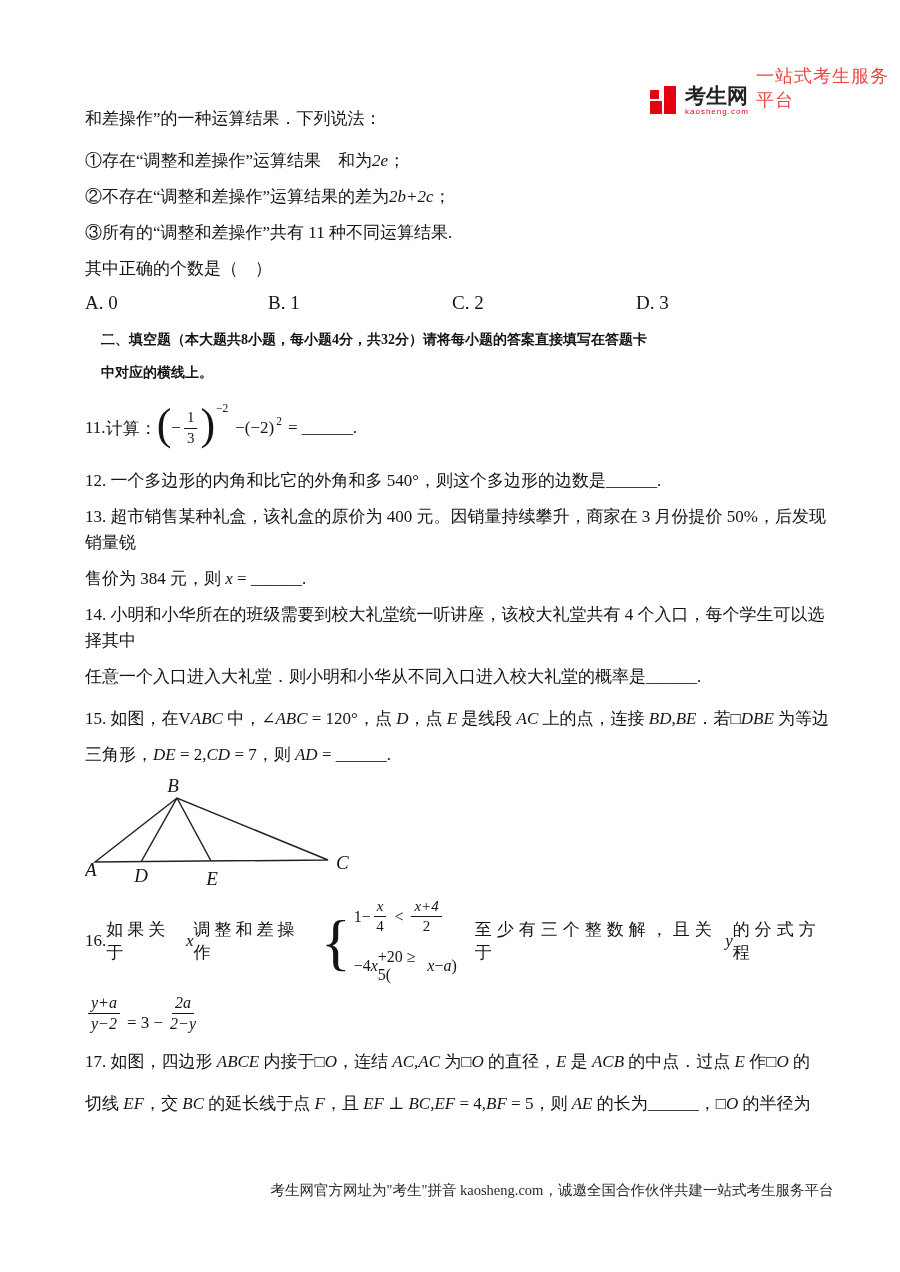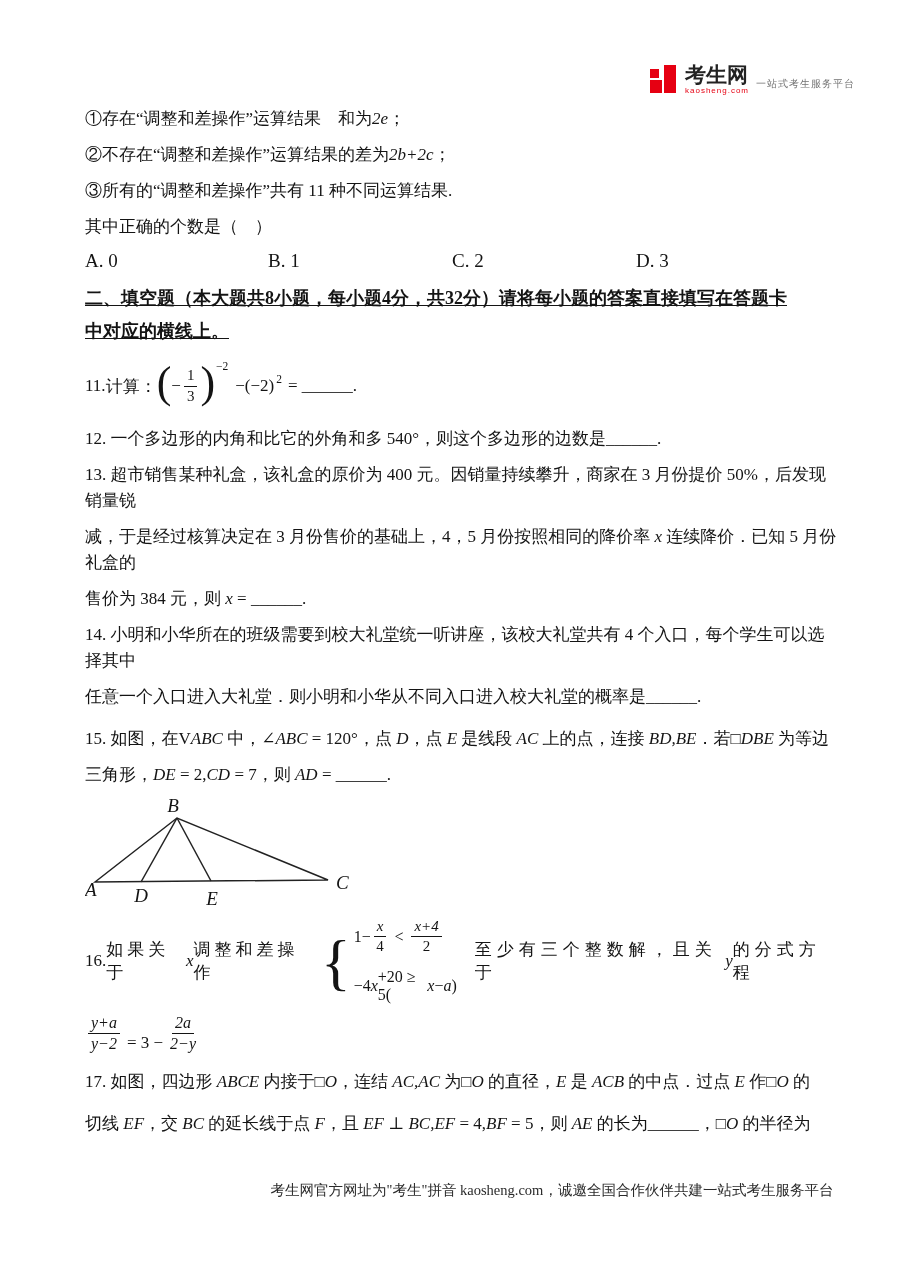--- a/index.html
+++ b/index.html
@@ -9,30 +9,30 @@
   
   .logo{position:absolute;left:650px;top:64px;display:flex;align-items:flex-end;gap:7px;}
   .logo-mark{width:28px;height:31px;position:relative;flex:none;}
   .lm{position:absolute;background:#e60012;}
   .lm1{left:0;top:5px;width:9px;height:9px;}
   .lm2{left:0;top:16px;width:12px;height:13px;}
   .lm3{left:14px;top:1px;width:12px;height:28px;}
   .logo-text{display:flex;flex-direction:column;line-height:1;}
   .logo-brand{font-size:21px;font-weight:bold;color:#222;font-family:"Liberation Sans",sans-serif;}
   .logo-sub{font-size:8px;color:#e60012;letter-spacing:1px;margin-top:2px;font-family:"Liberation Sans",sans-serif;}
-  .logo-tagline{font-size:10px;color:#737373;letter-spacing:1px;padding-bottom:4px;font-family:"Liberation Sans",sans-serif;}
+  .logo-tagline{font-size:18px;color:#ef4444;letter-spacing:1px;padding-bottom:4px;font-family:"Liberation Sans",sans-serif;}
 
   
   .content{position:absolute;left:85px;top:106px;width:752px;}
   .ln{font-size:17px;line-height:26px;margin:0 0 16px 0;}
   .tight{margin-bottom:10px;}
   .seg-c{font-family:"Liberation Serif","DejaVu Serif",serif;}
   .seg-m{font-family:"Liberation Serif","DejaVu Serif","DejaVu Sans",serif;font-style:italic;}
   .seg-r{font-family:"Liberation Serif","DejaVu Serif","DejaVu Sans",serif;font-style:normal;}
-  .bold-line{font-weight:bold;font-size:18px;line-height:28px;margin:0 0 5px 0;text-decoration:underline;}
+  .bold-line{font-weight:bold;font-size:14px;line-height:28px;margin:0 0 5px 16px;}
   .bold-line2{margin-bottom:9px;}
   .opt-row{display:grid;grid-template-columns:183px 184px 184px 1fr;font-size:19px;margin:0 0 12px 0;}
 
   
   .frac{display:inline-flex;flex-direction:column;align-items:center;font-size:15px;line-height:1.15;
         vertical-align:middle;margin:0 3px;}
   .frac .ftop{padding:0 3px 1px 3px;border-bottom:1px solid #141414;}
   .frac .fbot{padding-top:1px;}
   .fr16{font-size:16px;}
   .bigp{font-size:44px;font-weight:300;line-height:0;position:relative;top:-3px;}
@@ -85,20 +85,21 @@
     </div>
     <div class="logo-text">
       <span class="logo-brand">考生网</span>
       <span class="logo-sub">kaosheng.com</span>
     </div>
     <span class="logo-tagline">一站式考生服务平台</span>
   </div>
 
   <div class="content">
 
+    <p class="ln"><span class="seg-c">和差操作”的一种运算结果．下列说法：</span></p>
     <p class="ln tight"><span class="seg-c">①存在“调整和差操作”运算结果　和为</span><span class="seg-m">2e</span><span class="seg-c">；</span></p>
     <p class="ln tight"><span class="seg-c">②不存在“调整和差操作”运算结果的差为</span><span class="seg-m">2b+2c</span><span class="seg-c">；</span></p>
     <p class="ln tight"><span class="seg-c">③所有的“调整和差操作”共有 </span><span class="seg-r">11</span><span class="seg-c"> 种不同运算结果.</span></p>
     <p class="ln tight"><span class="seg-c">其中正确的个数是（　）</span></p>
 
     <div class="opt-row">
       <span>A. 0</span>
       <span>B. 1</span>
       <span>C. 2</span>
       <span>D. 3</span>
@@ -121,21 +122,20 @@
       <span class="seg-r mid">−(−2)</span>
       <span class="sup exp2 seg-r">2</span>
       <span class="seg-r eq">=</span>
       <span class="seg-r">______</span>
       <span class="seg-c">.</span>
     </div>
 
     <p class="ln tight"><span class="seg-r">12. </span><span class="seg-c">一个多边形的内角和比它的外角和多 </span><span class="seg-r">540°</span><span class="seg-c">，则这个多边形的边数是</span><span class="seg-r">______</span><span class="seg-c">.</span></p>
 
     <p class="ln tight"><span class="seg-r">13. </span><span class="seg-c">超市销售某种礼盒，该礼盒的原价为 </span><span class="seg-r">400</span><span class="seg-c"> 元。因销量持续攀升，商家在 </span><span class="seg-r">3</span><span class="seg-c"> 月份提价 </span><span class="seg-r">50%</span><span class="seg-c">，后发现销量锐</span></p>
-    <p class="ln tight"><span class="seg-c">减，于是经过核算决定在 </span><span class="seg-r">3</span><span class="seg-c"> 月份售价的基础上，</span><span class="seg-r">4</span><span class="seg-c">，</span><span class="seg-r">5</span><span class="seg-c"> 月份按照相同的降价率 </span><span class="seg-m">x</span><span class="seg-c"> 连续降价．已知 </span><span class="seg-r">5</span><span class="seg-c"> 月份礼盒的</span></p>
     <p class="ln tight"><span class="seg-c">售价为 </span><span class="seg-r">384</span><span class="seg-c"> 元，则 </span><span class="seg-m">x</span><span class="seg-r"> = ______</span><span class="seg-c">.</span></p>
 
     <p class="ln tight"><span class="seg-r">14. </span><span class="seg-c">小明和小华所在的班级需要到校大礼堂统一听讲座，该校大礼堂共有 </span><span class="seg-r">4</span><span class="seg-c"> 个入口，每个学生可以选择其中</span></p>
     <p class="ln"><span class="seg-c">任意一个入口进入大礼堂．则小明和小华从不同入口进入校大礼堂的概率是</span><span class="seg-r">______</span><span class="seg-c">.</span></p>
 
     <p class="ln tight"><span class="seg-r">15. </span><span class="seg-c">如图，在</span><span class="seg-r">V</span><span class="seg-m">ABC</span><span class="seg-c"> 中，</span><span class="seg-m">∠ABC</span><span class="seg-r"> = 120°</span><span class="seg-c">，点 </span><span class="seg-m">D</span><span class="seg-c">，点 </span><span class="seg-m">E</span><span class="seg-c"> 是线段 </span><span class="seg-m">AC</span><span class="seg-c"> 上的点，连接 </span><span class="seg-m">BD,BE</span><span class="seg-c">．若</span><span class="seg-r">□</span><span class="seg-m">DBE</span><span class="seg-c"> 为等边</span></p>
     <p class="ln tight"><span class="seg-c">三角形，</span><span class="seg-m">DE</span><span class="seg-r"> = 2,</span><span class="seg-m">CD</span><span class="seg-r"> = 7</span><span class="seg-c">，则 </span><span class="seg-m">AD</span><span class="seg-r"> = ______</span><span class="seg-c">.</span></p>
 
     <svg class="fig" width="340" height="112" viewBox="0 0 340 112">
       <g stroke="#222222" stroke-width="1.5" fill="none">

